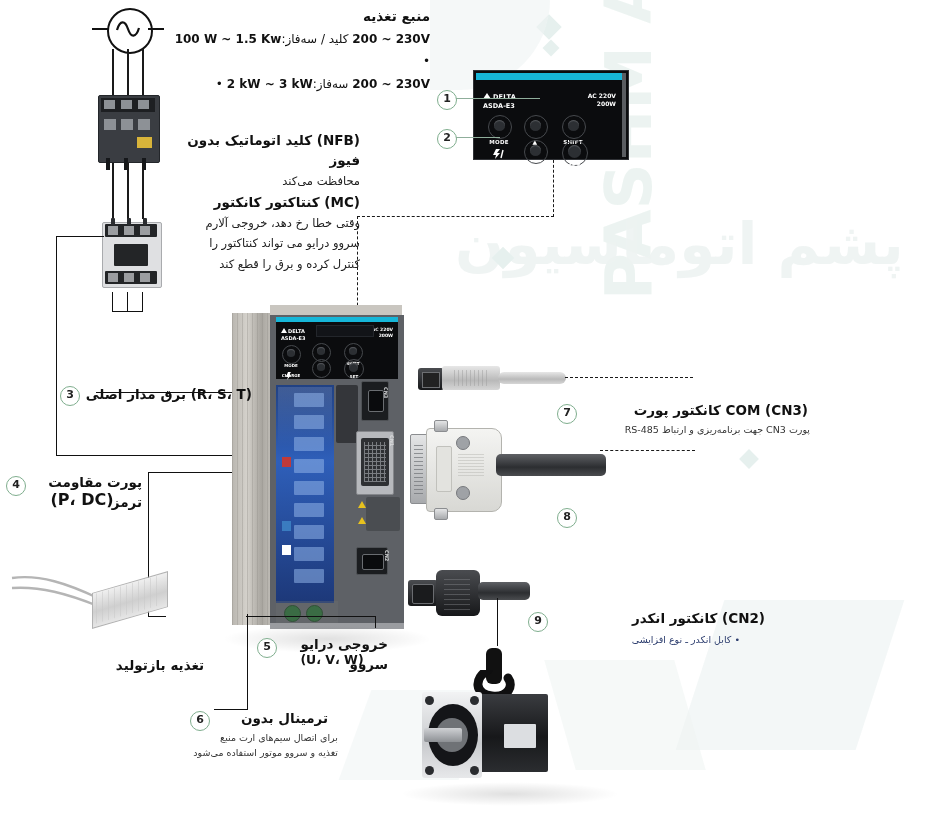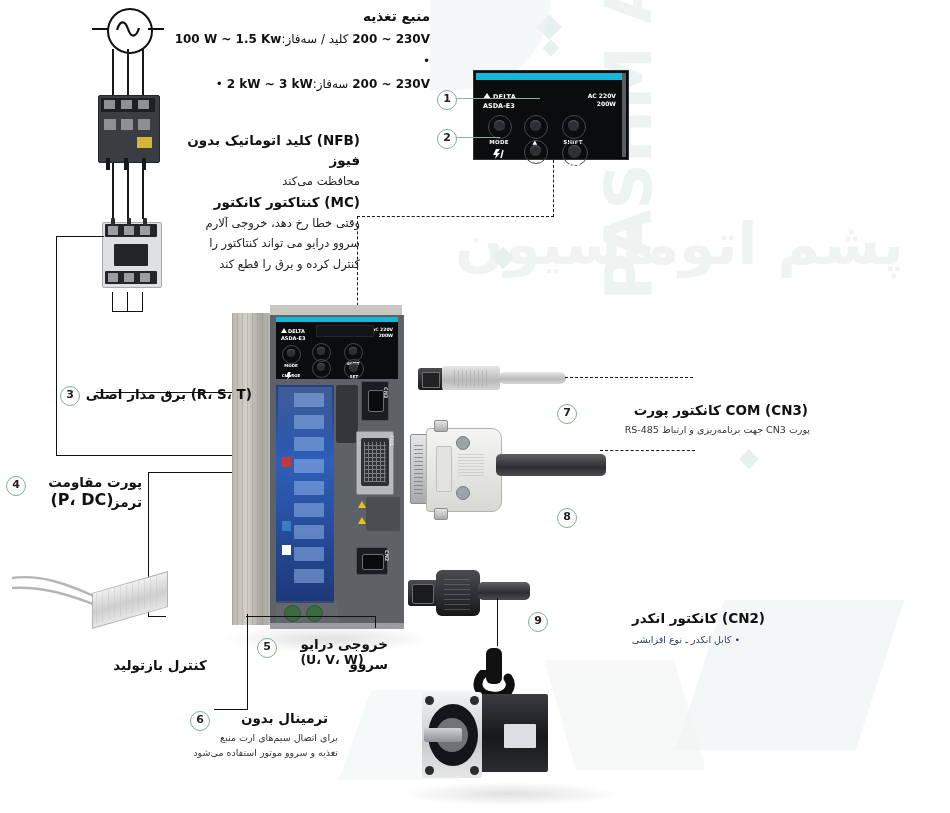--- a/index.html
+++ b/index.html
@@ -444,21 +444,21 @@
     <div class="abs" style="left:0px;top:12px;width:92px;height:40px;">
       <svg width="92" height="40" viewBox="0 0 92 40">
         <path d="M2 6 C30 2, 58 12, 88 26" stroke="#b5b5b5" stroke-width="2.4" fill="none"></path>
         <path d="M2 16 C30 14, 58 22, 88 34" stroke="#b5b5b5" stroke-width="2.4" fill="none"></path>
       </svg>
     </div>
     <div class="res-body" style="left:82px;top:22px;width:74px;height:34px;transform:skewY(-16deg);"></div>
     <div class="abs" style="left:86px;top:24px;width:66px;height:30px;transform:skewY(-16deg);opacity:.5;
         background:repeating-linear-gradient(90deg,#c7c7c7 0 1px,transparent 1px 6px);"></div>
   </div>
-  <div class="abs fa fa-title" style="left:80px;top:655px;width:160px;text-align:center;">کنترل بازتولید</div>
+  <div class="abs fa fa-title" style="left:80px;top:655px;width:160px;text-align:center;">تغذیه بازتولید</div>
 
   <div class="blk-h" style="left:148px;top:616px;width:18px;"></div>
 
   <div class="num" style="left:60px;top:386px;">3</div>
   <div class="abs fa fa-title" style="left:82px;top:384px;width:170px;">
     <span class="en">(R، S، T)</span>
     <span>برق مدار اصلی</span>
   </div>
 
   <div class="num" style="left:6px;top:476px;">4</div>

